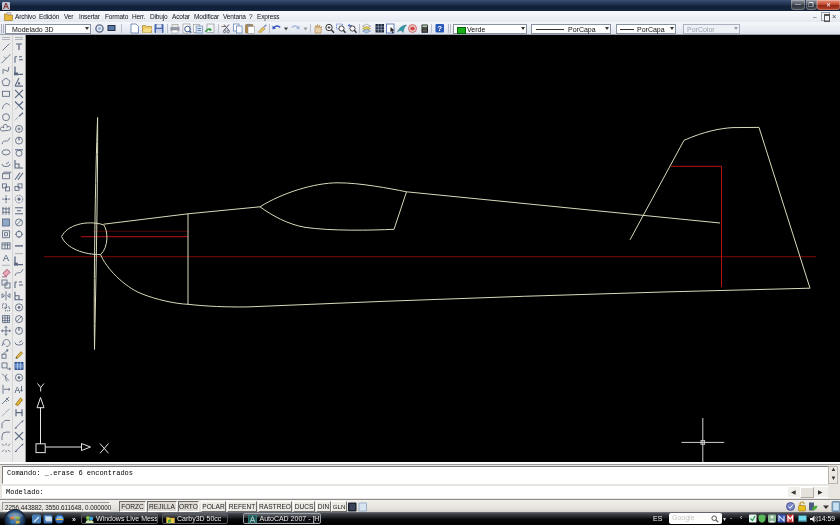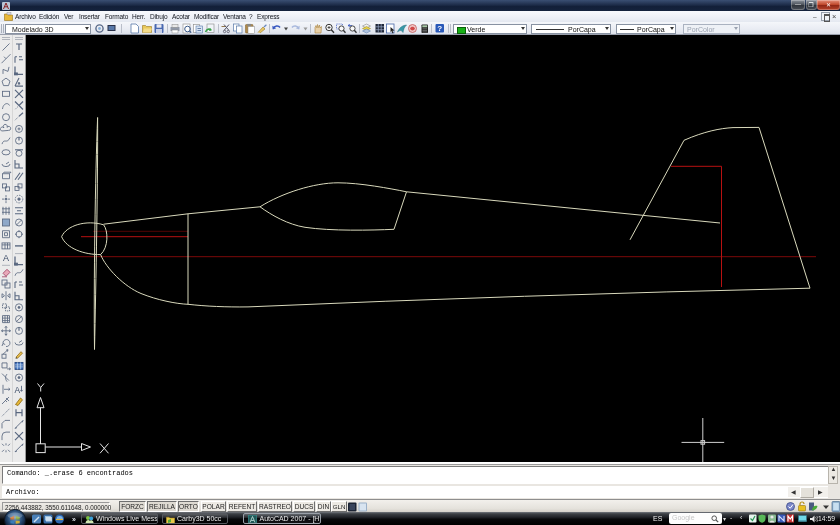--- a/index.html
+++ b/index.html
@@ -602,21 +602,21 @@
     <div class="abs" style="left:0;top:0;width:840px;height:2px;background:#fdfdfd;"></div>
     <div class="abs" style="left:0;top:2px;width:840px;height:1px;background:#9a9a9a;"></div>
     <div id="cmdhist">
       <span style="position:absolute;left:4px;top:2px">Comando: _.erase 6 encontrados</span>
     </div>
     <div class="abs" style="left:828px;top:4px;width:10px;height:18px;background:#ece9e3;border:1px solid #b8b4ac;box-sizing:border-box;">
       <span style="position:absolute;left:1.5px;top:-1px;font-size:6px;color:#333;">▲</span>
       <span style="position:absolute;left:1.5px;top:8px;font-size:6px;color:#333;">▼</span>
     </div>
     <div id="cmdline">
-      <span style="position:absolute;left:4px;top:2px">Archivo:</span>
+      <span style="position:absolute;left:4px;top:2px">Modelado:</span>
     </div>
     <div class="abs" style="left:788px;top:24.5px;width:40px;height:10px;background:#f2f0ec;">
       <span style="position:absolute;left:3px;top:1px;font-size:6px;color:#333;">◀</span>
       <div style="position:absolute;left:12px;top:0.5px;width:12px;height:9px;background:#e4e1da;border:1px solid #b0aca4;border-top-color:#fff;border-left-color:#fff;"></div>
       <span style="position:absolute;left:30px;top:1px;font-size:6px;color:#333;">▶</span>
     </div>
   </div>
 
   <div id="status" class="abs">
     <div id="coords">2256.443882, 3550.611648, 0.000000</div>

